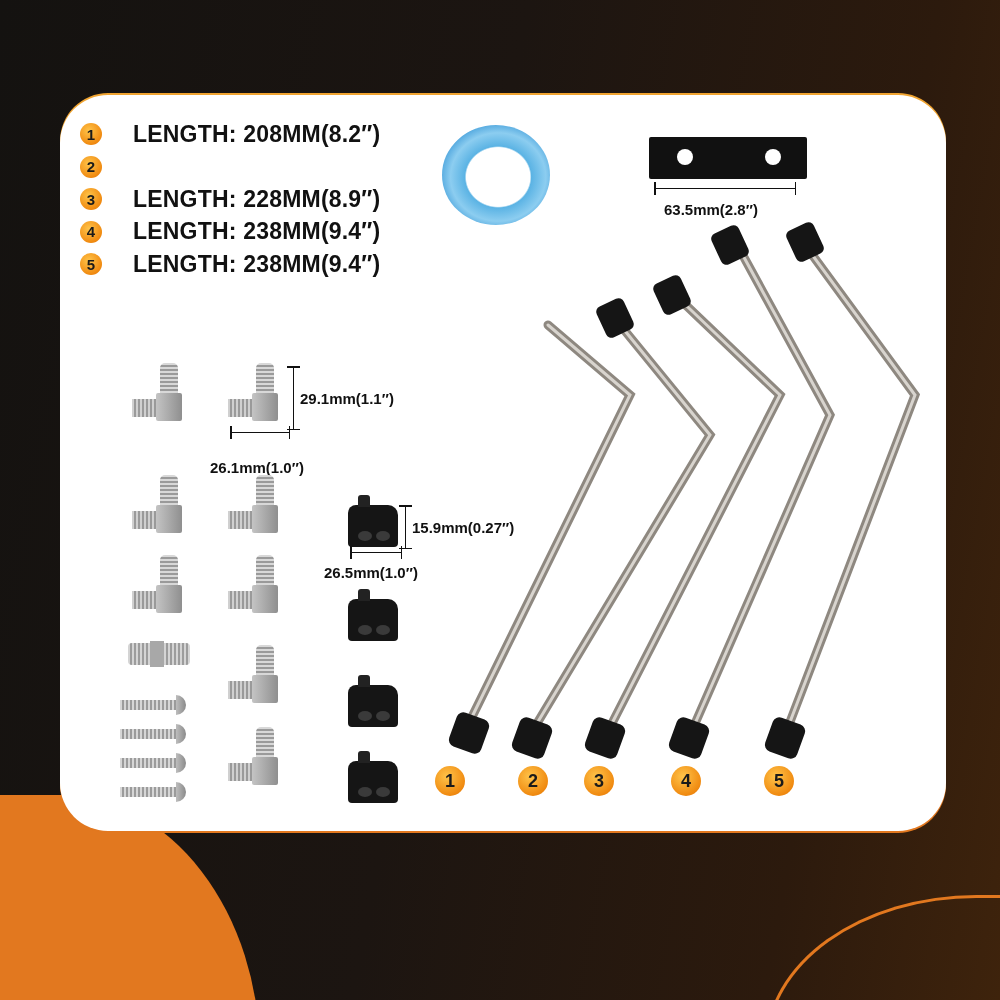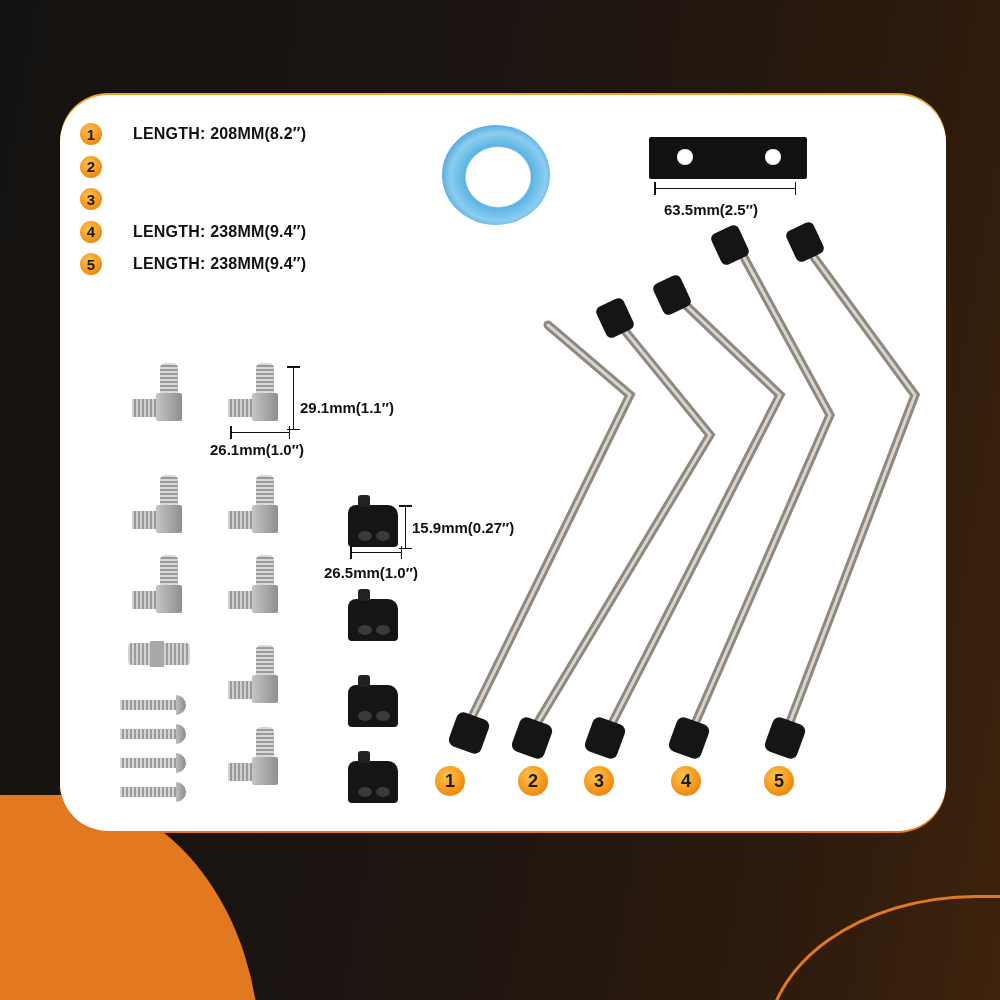--- a/index.html
+++ b/index.html
@@ -7,21 +7,21 @@
     background:linear-gradient(100deg,#141210 0%,#1c1511 45%,#2c1a0d 80%,#3e230c 100%);
     font-family:"Liberation Sans",sans-serif;}
   .bg-blob2{position:absolute;left:-40px;top:795px;width:300px;height:260px;background:#e2781f;border-top-right-radius:200px 260px;}
   .bg-arc{position:absolute;left:765px;top:895px;width:420px;height:300px;border:3px solid #e2781f;border-radius:50% 40% 0 0;border-bottom:none;border-right:none;}
   .card{position:absolute;left:60px;top:95px;width:886px;height:736px;background:#fff;border-radius:48px;
     box-shadow:0 -2px 0 #f0a431, 0 2px 0 #e2781f;overflow:hidden;}
   .legend{position:absolute;left:20px;top:24px;}
   .legend-row{display:flex;align-items:center;height:30px;margin-bottom:2.5px;}
   .badge{width:22px;height:22px;border-radius:50%;background:radial-gradient(circle at 40% 35%,#ffc44a,#f08a10 70%,#d96f08);
     color:#1a1a1a;font-weight:bold;font-size:15px;display:flex;align-items:center;justify-content:center;}
-  .legend-text{margin-left:31px;font-size:16px;font-weight:bold;color:#111;letter-spacing:0.2px;}
+  .legend-text{margin-left:31px;font-size:23px;font-weight:bold;color:#111;letter-spacing:0.2px;}
   .ring{position:absolute;left:382px;top:30px;width:108px;height:100px;border-radius:50%;
     background:radial-gradient(ellipse at 52% 52%,#fff 40%,#5bb3e4 42%,#8ccdf0 60%,#57abe0 72%,transparent 73%);}
   .bar{position:absolute;left:589px;top:42px;width:158px;height:42px;background:#111;border-radius:2px;}
   .bar .hole{position:absolute;top:12px;width:16px;height:16px;border-radius:50%;background:#fff;}
   .dim-h{position:absolute;height:0;border-top:1.5px solid #111;}
   .dim-h::before,.dim-h::after{content:"";position:absolute;top:-7px;width:1.5px;height:13px;background:#111;}
   .dim-h::before{left:0}.dim-h::after{right:0}
   .dim-v{position:absolute;width:0;border-left:1.5px solid #111;}
   .dim-v::before,.dim-v::after{content:"";position:absolute;left:-7px;width:13px;height:1.5px;background:#111;}
   .dim-v::before{top:0}.dim-v::after{bottom:0}
@@ -59,54 +59,55 @@
   <div class="legend">
     <div class="legend-row">
       <span class="badge">1</span>
       <span class="legend-text">LENGTH: 208MM(8.2″)</span>
     </div>
     <div class="legend-row">
       <span class="badge">2</span>
     </div>
     <div class="legend-row">
       <span class="badge">3</span>
+      <span class="legend-text">LENGTH: 228MM(8.9″)</span>
     </div>
     <div class="legend-row">
       <span class="badge">4</span>
       <span class="legend-text">LENGTH: 238MM(9.4″)</span>
     </div>
     <div class="legend-row">
       <span class="badge">5</span>
       <span class="legend-text">LENGTH: 238MM(9.4″)</span>
     </div>
   </div>
 
   <div class="ring"></div>
 
   <div class="bar">
     <div class="hole" style="left:28px"></div>
     <div class="hole" style="left:116px"></div>
   </div>
   <div class="dim-h" style="left:594px;top:93px;width:142px"></div>
-  <div class="dim-label" style="left:604px;top:106px">63.5mm(2.5″)</div>
+  <div class="dim-label" style="left:604px;top:106px">63.5mm(2.8″)</div>
 
   <div class="elbow" style="left:72px;top:268px">
       <div class="stem"></div>
       <div class="side"></div>
       <div class="body"></div>
     </div>
   <div class="elbow" style="left:168px;top:268px">
       <div class="stem"></div>
       <div class="side"></div>
       <div class="body"></div>
     </div>
   <div class="dim-v" style="left:233px;top:271px;height:64px"></div>
-  <div class="dim-label" style="left:240px;top:304px">29.1mm(1.1″)</div>
+  <div class="dim-label" style="left:240px;top:295px">29.1mm(1.1″)</div>
   <div class="dim-h" style="left:170px;top:337px;width:60px"></div>
-  <div class="dim-label" style="left:150px;top:346px">26.1mm(1.0″)</div>
+  <div class="dim-label" style="left:150px;top:364px">26.1mm(1.0″)</div>
 
   <div class="elbow" style="left:72px;top:380px">
       <div class="stem"></div>
       <div class="side"></div>
       <div class="body"></div>
     </div>
   <div class="elbow" style="left:168px;top:380px">
       <div class="stem"></div>
       <div class="side"></div>
       <div class="body"></div>

